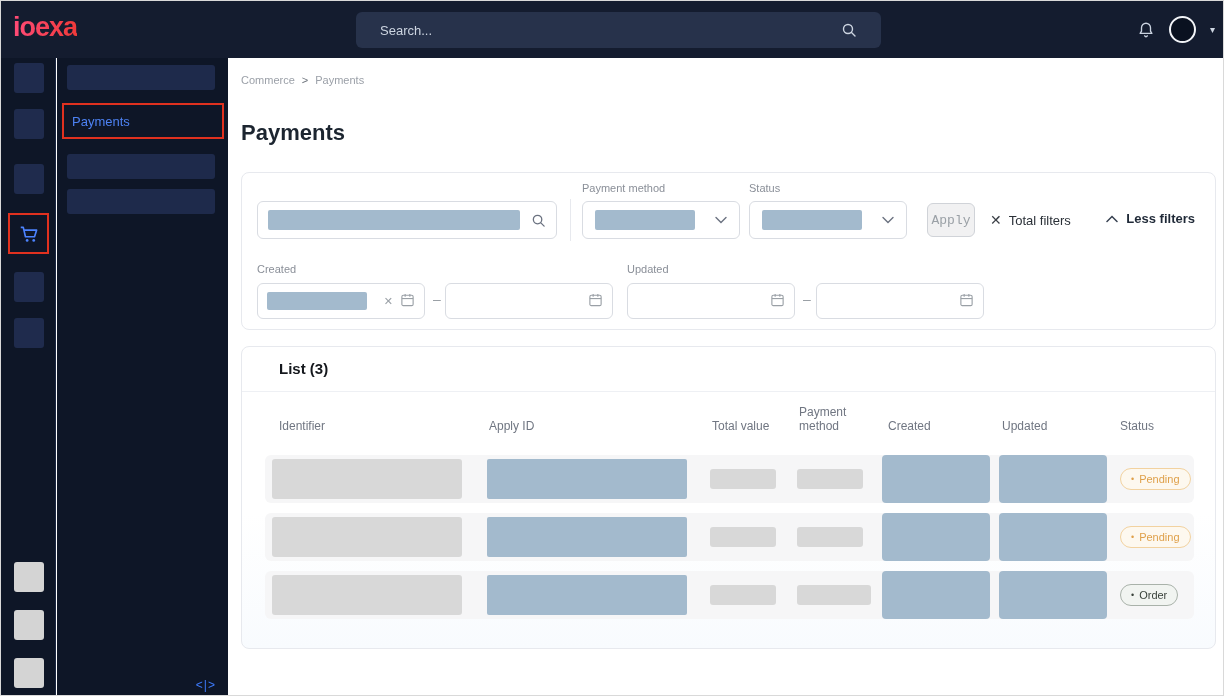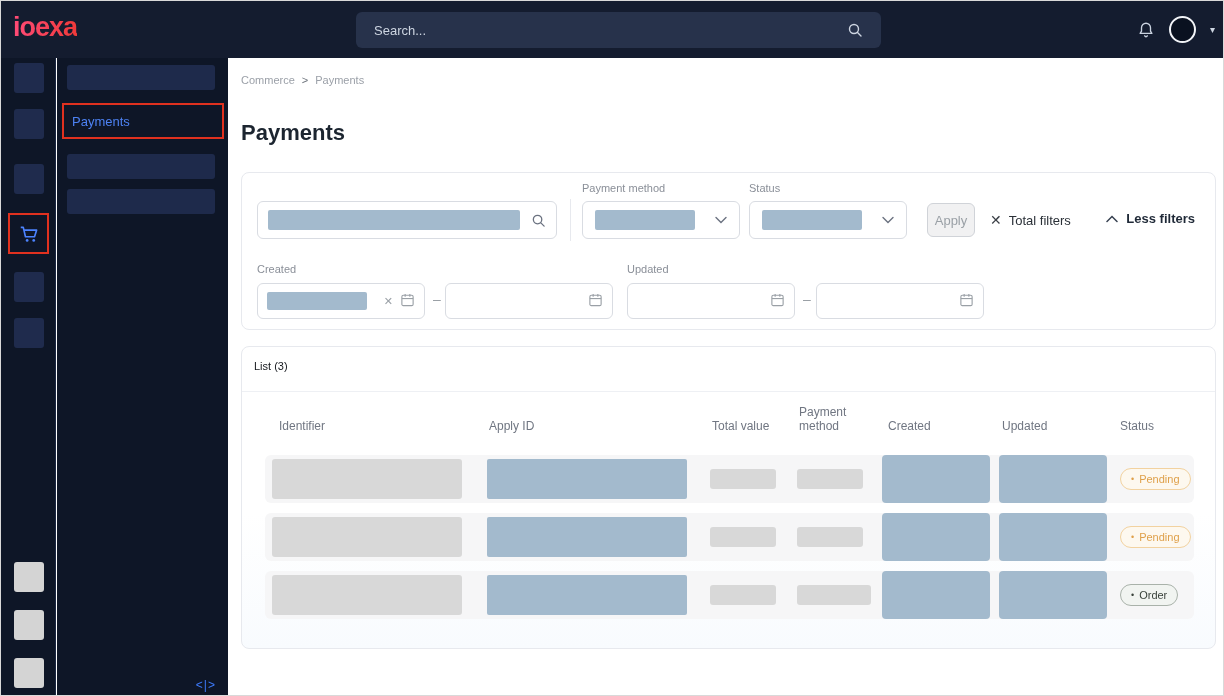--- a/index.html
+++ b/index.html
@@ -3,21 +3,21 @@
 <meta charset="utf-8">
 <style>
   * { margin:0; padding:0; box-sizing:border-box; }
   body { font-family:"Liberation Sans", sans-serif; background:#fff; }
   .app { position:relative; width:1224px; height:696px; background:#fff; overflow:hidden; border:1px solid #d9d9d9; }
 
   
   .topbar { position:absolute; left:0; top:0; width:1224px; height:57px; background:#141c2f; }
   .logo { position:absolute; left:12px; top:11px; font-size:27px; font-weight:800; letter-spacing:-1px;
           background:linear-gradient(90deg,#ff4b77,#f03a3a); -webkit-background-clip:text; background-clip:text; color:transparent; }
-  .gsearch { position:absolute; left:355px; top:11px; width:525px; height:36px; background:#27324b; border-radius:6px; display:flex; align-items:center; padding:0 18px; }
+  .gsearch { position:absolute; left:355px; top:11px; width:525px; height:36px; background:#27324b; border-radius:6px; display:flex; align-items:center; padding:0 24px; }
   .gsearch input { flex:1; background:transparent; border:none; outline:none; color:#e5e9f0; font-size:13px; font-family:inherit; }
   .gsearch input::placeholder { color:#cdd5e1; }
   .gsearch .icon { color:#cdd5e1; display:flex; }
   .top-right { position:absolute; right:10px; top:0; height:57px; display:flex; align-items:center; gap:14px; }
   .bell { display:flex; }
   .avatar { width:27px; height:27px; border-radius:50%; background:#0a1120; border:2px solid #f2f4f8; }
   .caret { color:#cdd5e1; font-size:10px; }
 
   
   .rail { position:absolute; left:0; top:57px; width:55px; height:639px; background:#0e1627; border-right:1px solid #1b2742; }
@@ -39,32 +39,32 @@
   
   .filters { position:absolute; left:13px; top:114px; width:975px; height:158px; background:#fff; border:1px solid #e7e9ee; border-radius:8px; }
   .flabel { position:absolute; font-size:11px; color:#8a8f98; }
   .fsearch { position:absolute; left:15px; top:28px; width:300px; height:38px; border:1px solid #d9dce2; border-radius:6px; display:flex; align-items:center; padding:0 10px; }
   .fsearch .icon { margin-left:auto; color:#6b7280; display:flex; }
   .blk-blue { background:#a3bacd; border-radius:2px; }
   .blk-gray { background:#d8d8d8; border-radius:3px; }
   .vdiv { position:absolute; left:328px; top:26px; width:1px; height:42px; background:#e7e9ee; }
   .fselect { position:absolute; top:28px; width:158px; height:38px; border:1px solid #d9dce2; border-radius:6px; display:flex; align-items:center; padding:0 12px; cursor:pointer; }
   .fselect .icon { margin-left:auto; color:#6b7280; display:flex; }
-  .apply-btn { position:absolute; left:685px; top:30px; width:48px; height:34px; background:#f1f1f2; border:1px solid #d0d3d8; border-radius:6px; color:#9aa0a6; font-size:13px; font-family:Liberation Sans, sans-serif; cursor:default; }
+  .apply-btn { position:absolute; left:685px; top:30px; width:48px; height:34px; background:#f1f1f2; border:1px solid #d0d3d8; border-radius:6px; color:#9aa0a6; font-size:13px; font-family:Liberation Mono, monospace; cursor:default; }
   .clear-btn { position:absolute; left:748px; top:30px; height:34px; display:flex; align-items:center; gap:7px; font-size:13px; color:#2b3138; cursor:pointer; background:none; border:none; font-family:inherit; }
   .clear-btn .x { font-size:14px; color:#3a3f46; }
   .less-btn { position:absolute; right:20px; top:38px; display:flex; align-items:center; gap:8px; font-size:13px; font-weight:600; color:#1f2937; cursor:pointer; background:none; border:none; font-family:inherit; }
   .datef { position:absolute; top:110px; width:168px; height:36px; border:1px solid #d9dce2; border-radius:6px; display:flex; align-items:center; padding:0 9px; gap:6px; }
   .datef .tail { margin-left:auto; display:flex; align-items:center; gap:7px; }
   .datef .x { font-size:11px; color:#9aa0a6; cursor:pointer; }
   .dash { position:absolute; top:118px; font-size:14px; color:#9aa0a6; }
 
   
   .listcard { position:absolute; left:13px; top:288px; width:975px; height:303px; border:1px solid #e7e9ee; border-radius:8px; background:linear-gradient(180deg,#ffffff 55%,#f8fbfe 100%); }
-  .list-title { position:absolute; left:12px; top:13px; font-size:11px; font-weight:400; color:#15181d; }
+  .list-title { position:absolute; left:37px; top:13px; font-size:15px; font-weight:700; color:#15181d; }
   .list-hr { position:absolute; left:0; top:44px; width:100%; height:1px; background:#eef0f4; }
   .hdr { position:absolute; top:72px; font-size:12px; color:#707682; }
   .hdr.two { top:58px; width:58px; line-height:14px; }
   .lrow { position:absolute; left:23px; width:929px; height:48px; background:#f6f6f7; border-radius:6px; cursor:pointer; }
   .lrow .cell { position:absolute; }
   .c-id   { left:7px;  top:4px;  width:190px; height:40px; }
   .c-ord  { left:222px; top:4px; width:200px; height:40px; }
   .c-tot  { left:445px; top:14px; width:66px; height:20px; }
   .c-pm   { left:532px; top:14px; width:66px; height:20px; }
   .c-cre  { left:617px; top:0;   width:108px; height:48px; border-radius:4px; }

